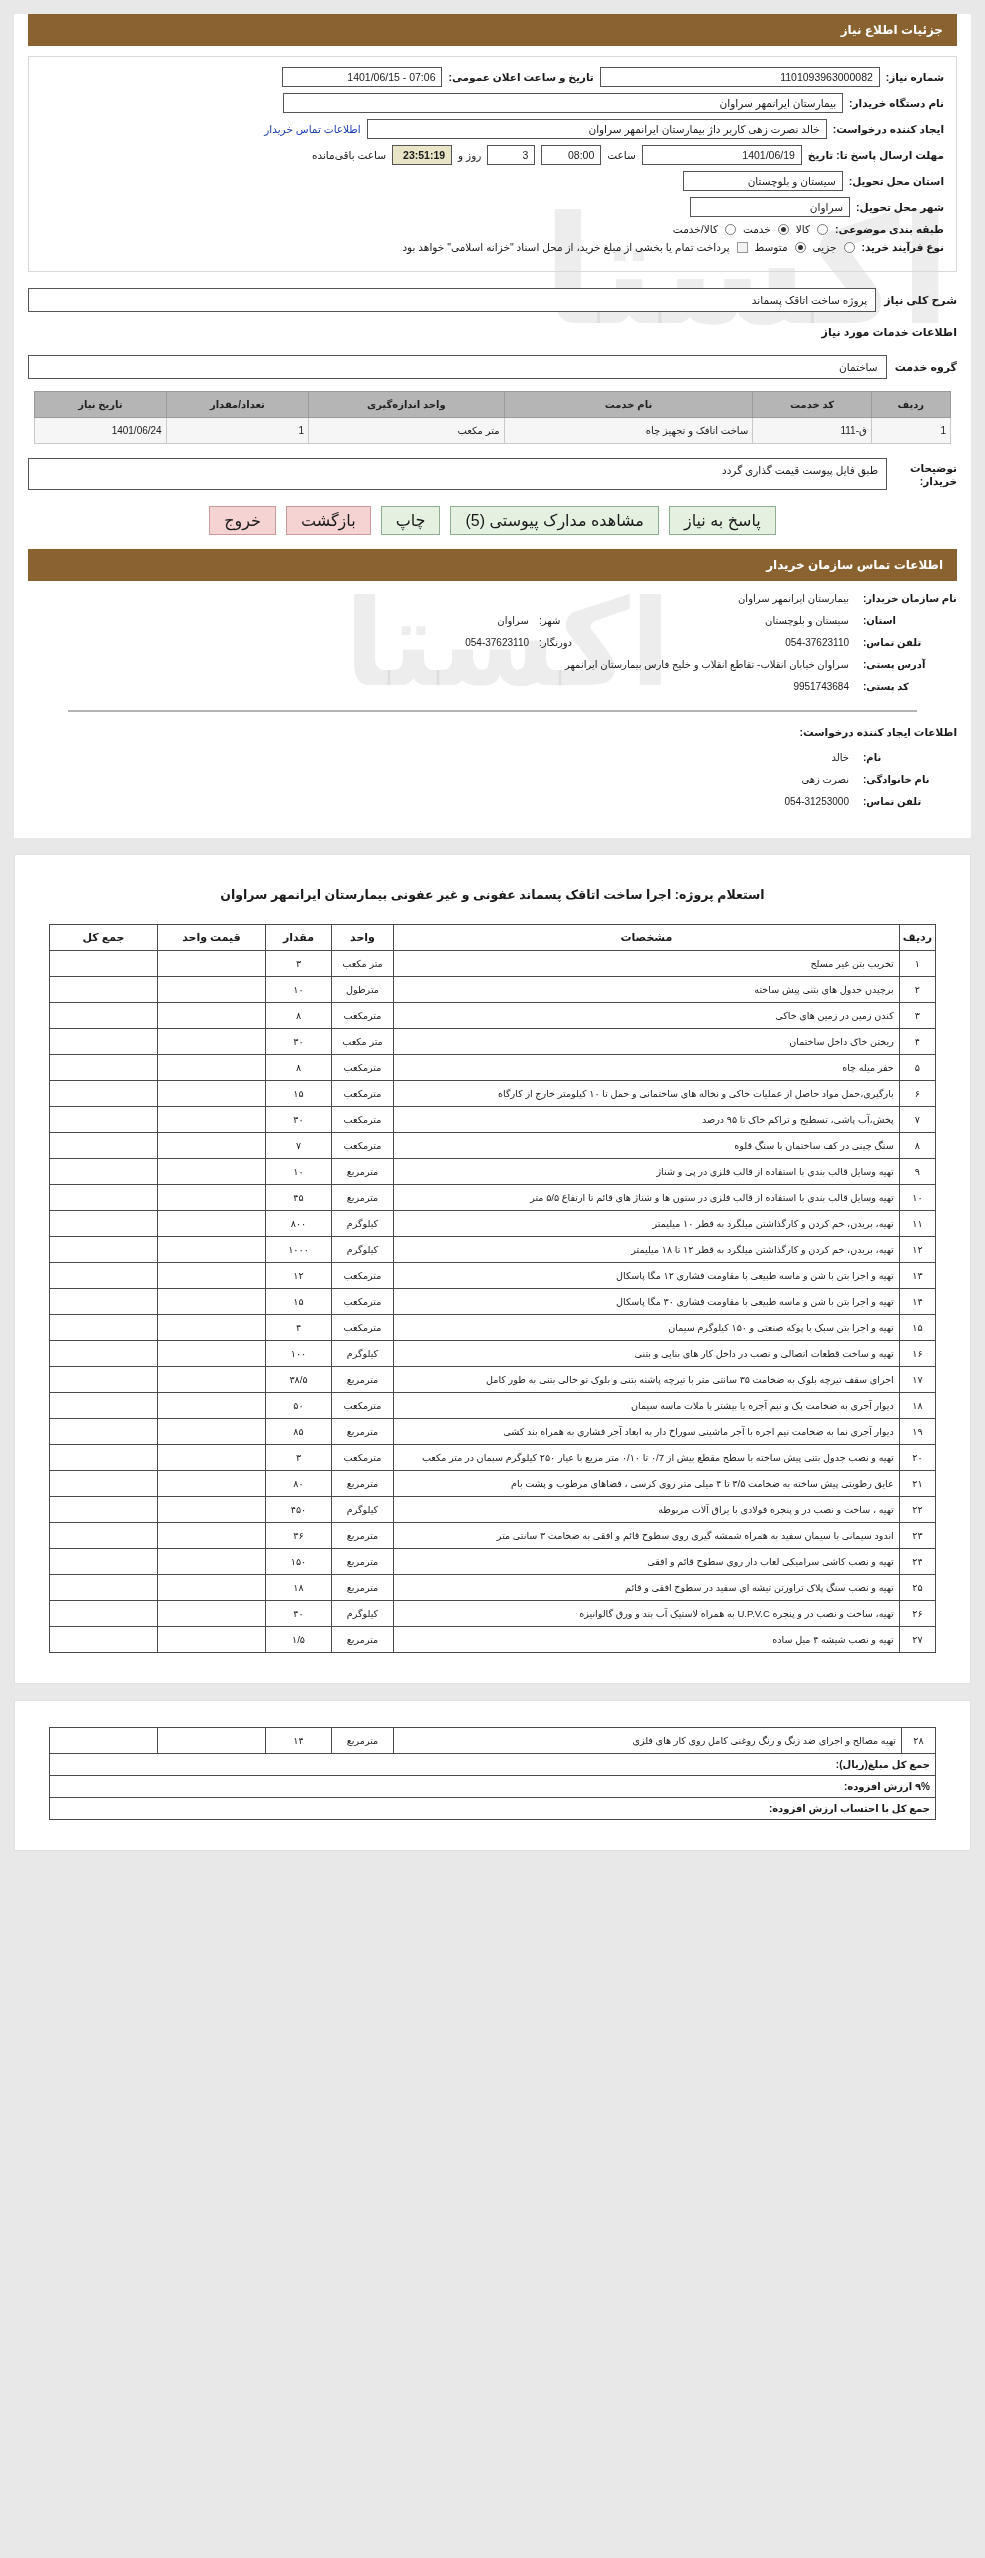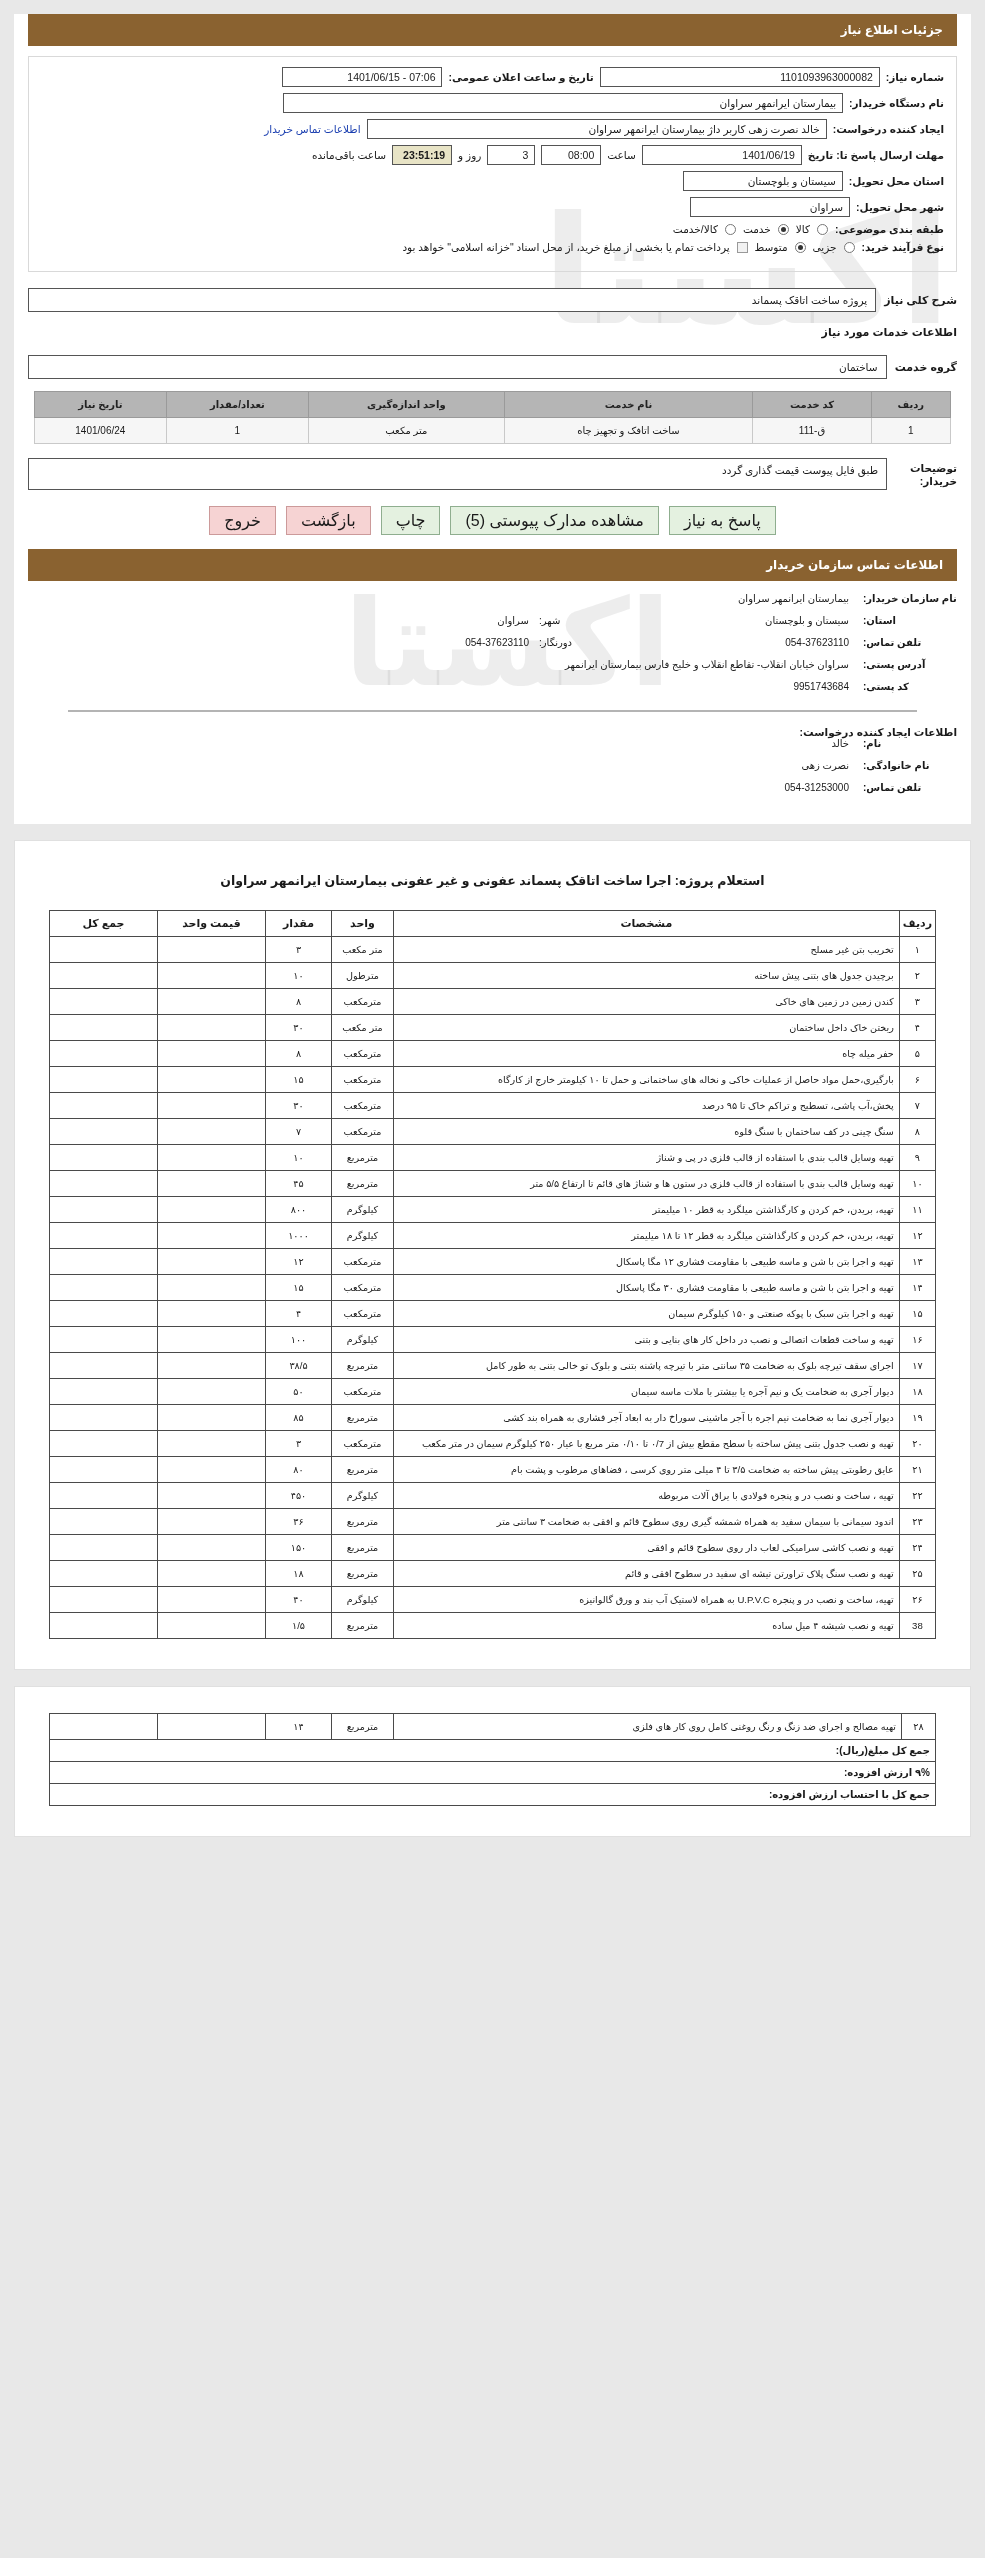--- a/index.html
+++ b/index.html
@@ -103,21 +103,21 @@
   }
   .sub-head { font-weight:bold; font-size:11px; margin: 14px 14px 0 14px; position:relative; z-index:2;}
 
   
   .svc-wrap { margin: 12px 20px 0 20px; position:relative; z-index:2; }
   table.svc { width: 100%; border-collapse: collapse; font-size: 10px; }
   table.svc th {
     background: #b5b5b5; color:#222; font-weight:bold; padding: 7px 4px; border: 1px solid #9a9a9a;
   }
   table.svc td {
-    background: #f6f6f6; padding: 7px 4px; border: 1px solid #c9c9c9; text-align:center;
+    background: #f6f6f6; padding: 7px 4px; border: 1px solid #c9c9c9; 
   }
 
   .notes-row { display:flex; align-items:stretch; gap:8px; margin: 14px 14px 0 14px; position:relative; z-index:2;}
   .notes-label { font-weight:bold; font-size:10.5px; width:62px; line-height:13px; padding-top:4px;}
   .notes-box { border:1px solid #555; background:#fff; flex:1; padding:5px 8px; font-size:10.5px; min-height:32px; }
 
   .btn-row { display:flex; gap:10px; justify-content:center; margin: 16px 14px 6px 14px; position:relative; z-index:2;}
   .btn {
     font-size:16px; padding: 4px 14px; border:1px solid #8fae8f; background:#e4f1e0; cursor:pointer;
     white-space:nowrap;
@@ -125,21 +125,21 @@
   .btn.danger { background:#f6d3d3; border-color:#cc9a9a; }
 
   
   .contact-block { margin: 12px 14px 0 14px; position:relative; z-index:2; padding-bottom: 6px;}
   .c-line { display:flex; font-size:10px; margin-bottom: 11px; }
   .c-lbl { font-weight:bold; width: 108px; text-align:left; padding-left:14px; white-space:nowrap;}
   .c-val { width: 240px; }
   .c-lbl2 { font-weight:normal; width: 80px; text-align:left; padding-left:10px; }
   .c-val2 { width: 120px; }
   .hr { border:0; border-top:2px solid #b4b4b4; margin: 18px 40px 14px 40px; }
-  .c-title { font-weight:bold; font-size:10.5px; }
+  .c-title { font-weight:bold; font-size:10.5px; margin-bottom:14px; }
 
   
   .doc {
     background:#fff; margin: 16px 14px; padding: 26px 34px 30px 34px;
     border: 1px solid #e0e0e0;
   }
   .doc-title {
     text-align:center; font-weight:bold; font-size: 12.5px; margin: 6px 0 22px 0;
   }
   table.boq { width: 100%; border-collapse: collapse; font-size: 9.6px; }
@@ -547,21 +547,21 @@
           </tr>
           <tr>
             <td class="c-idx">۲۶</td>
             <td class="c-spec">تهیه، ساخت و نصب در و پنجره U.P.V.C به همراه لاستیک آب بند و ورق گالوانیزه</td>
             <td class="c-unit">کیلوگرم</td>
             <td class="c-qty">۴۰</td>
             <td class="c-up"></td>
             <td class="c-tot"></td>
           </tr>
           <tr>
-            <td class="c-idx">38</td>
+            <td class="c-idx">۲۷</td>
             <td class="c-spec">تهیه و نصب شیشه ۴ میل ساده</td>
             <td class="c-unit">مترمربع</td>
             <td class="c-qty">۱/۵</td>
             <td class="c-up"></td>
             <td class="c-tot"></td>
           </tr>
         </tbody>
     </table>
   </div>
 

